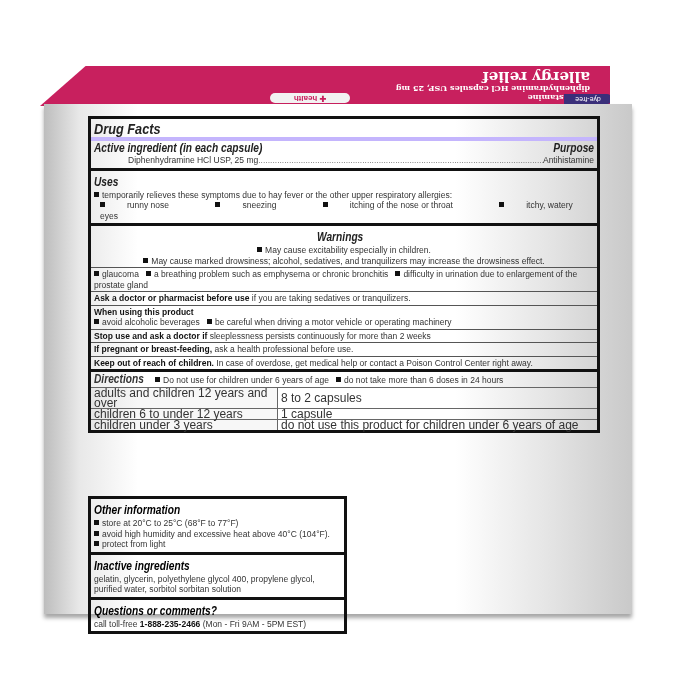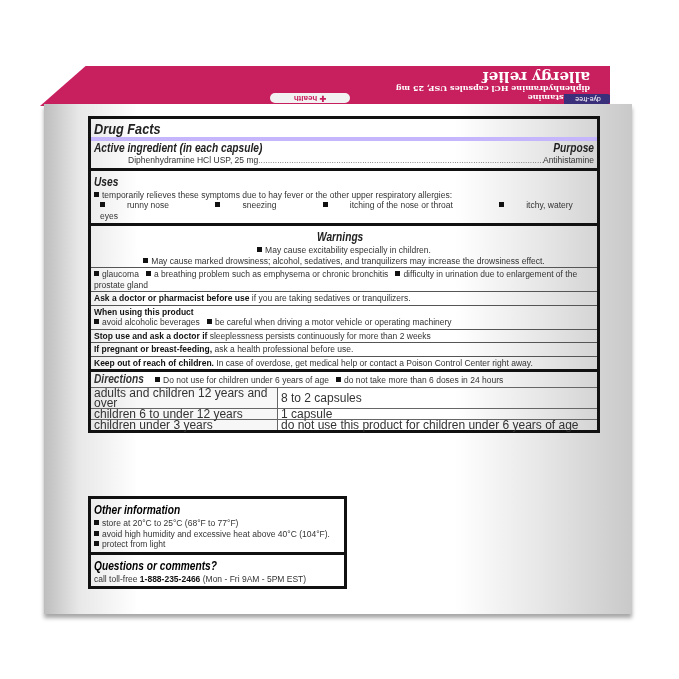--- a/index.html
+++ b/index.html
@@ -135,20 +135,24 @@
 </div>
 
 <div class="lower" id="lower" style="top: 452px; margin-top: 44px;">
   <div class="sec" style="border-top:3px solid #111;">
     <span class="head">Other information</span>
     <div class="txt"><span class="sq"></span><span>store at 20°C to 25°C (68°F to 77°F)</span></div>
     <div class="txt"><span class="sq"></span><span>avoid high humidity and excessive heat above 40°C (104°F).</span></div>
     <div class="txt"><span class="sq"></span><span>protect from light</span></div>
   </div>
   <div class="sec">
+    <span class="head">Inactive ingredients</span>
+    <div class="txt">gelatin, glycerin, polyethylene glycol 400, propylene glycol, purified water, sorbitol sorbitan solution</div>
+  </div>
+  <div class="sec">
     <span class="head">Questions or comments?</span>
     <div class="txt">
       <span>call toll-free</span>
       <span class="b">1-888-235-2466</span>
       <span>(Mon - Fri 9AM - 5PM EST)</span>
     </div>
   </div>
 </div>
 
 </body></html>

